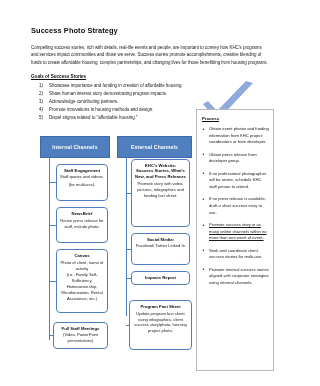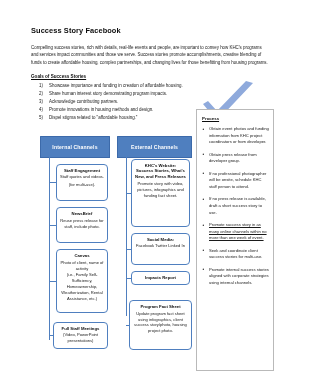--- a/index.html
+++ b/index.html
@@ -196,21 +196,21 @@
     top: 80px;
     width: 56px;
     height: 46px;
   }
 </style>
 </head>
 <body>
 
 <div class="page">
 
-  <h1 class="doc-title">Success Story Facebook</h1>
+  <h1 class="doc-title">Success Photo Strategy</h1>
 
   <p class="intro">Compelling success stories, rich with details, real-life events and people, are important to convey how KHC's programs and services impact communities and those we serve. Success stories promote accomplishments, creative blending of funds to create affordable housing, complex partnerships, and changing lives for those benefitting from housing programs.</p>
 
   <div class="goals-heading">Goals of Success Stories</div>
 
   <ul class="goals-list">
     <li><span class="num">1)</span><span>Showcase importance and funding in creation of affordable housing.</span></li>
     <li><span class="num">2)</span><span>Share human interest story demonstrating program impacts.</span></li>
     <li><span class="num">3)</span><span>Acknowledge contributing partners.</span></li>
     <li><span class="num">4)</span><span>Promote innovations in housing methods and design.</span></li>

